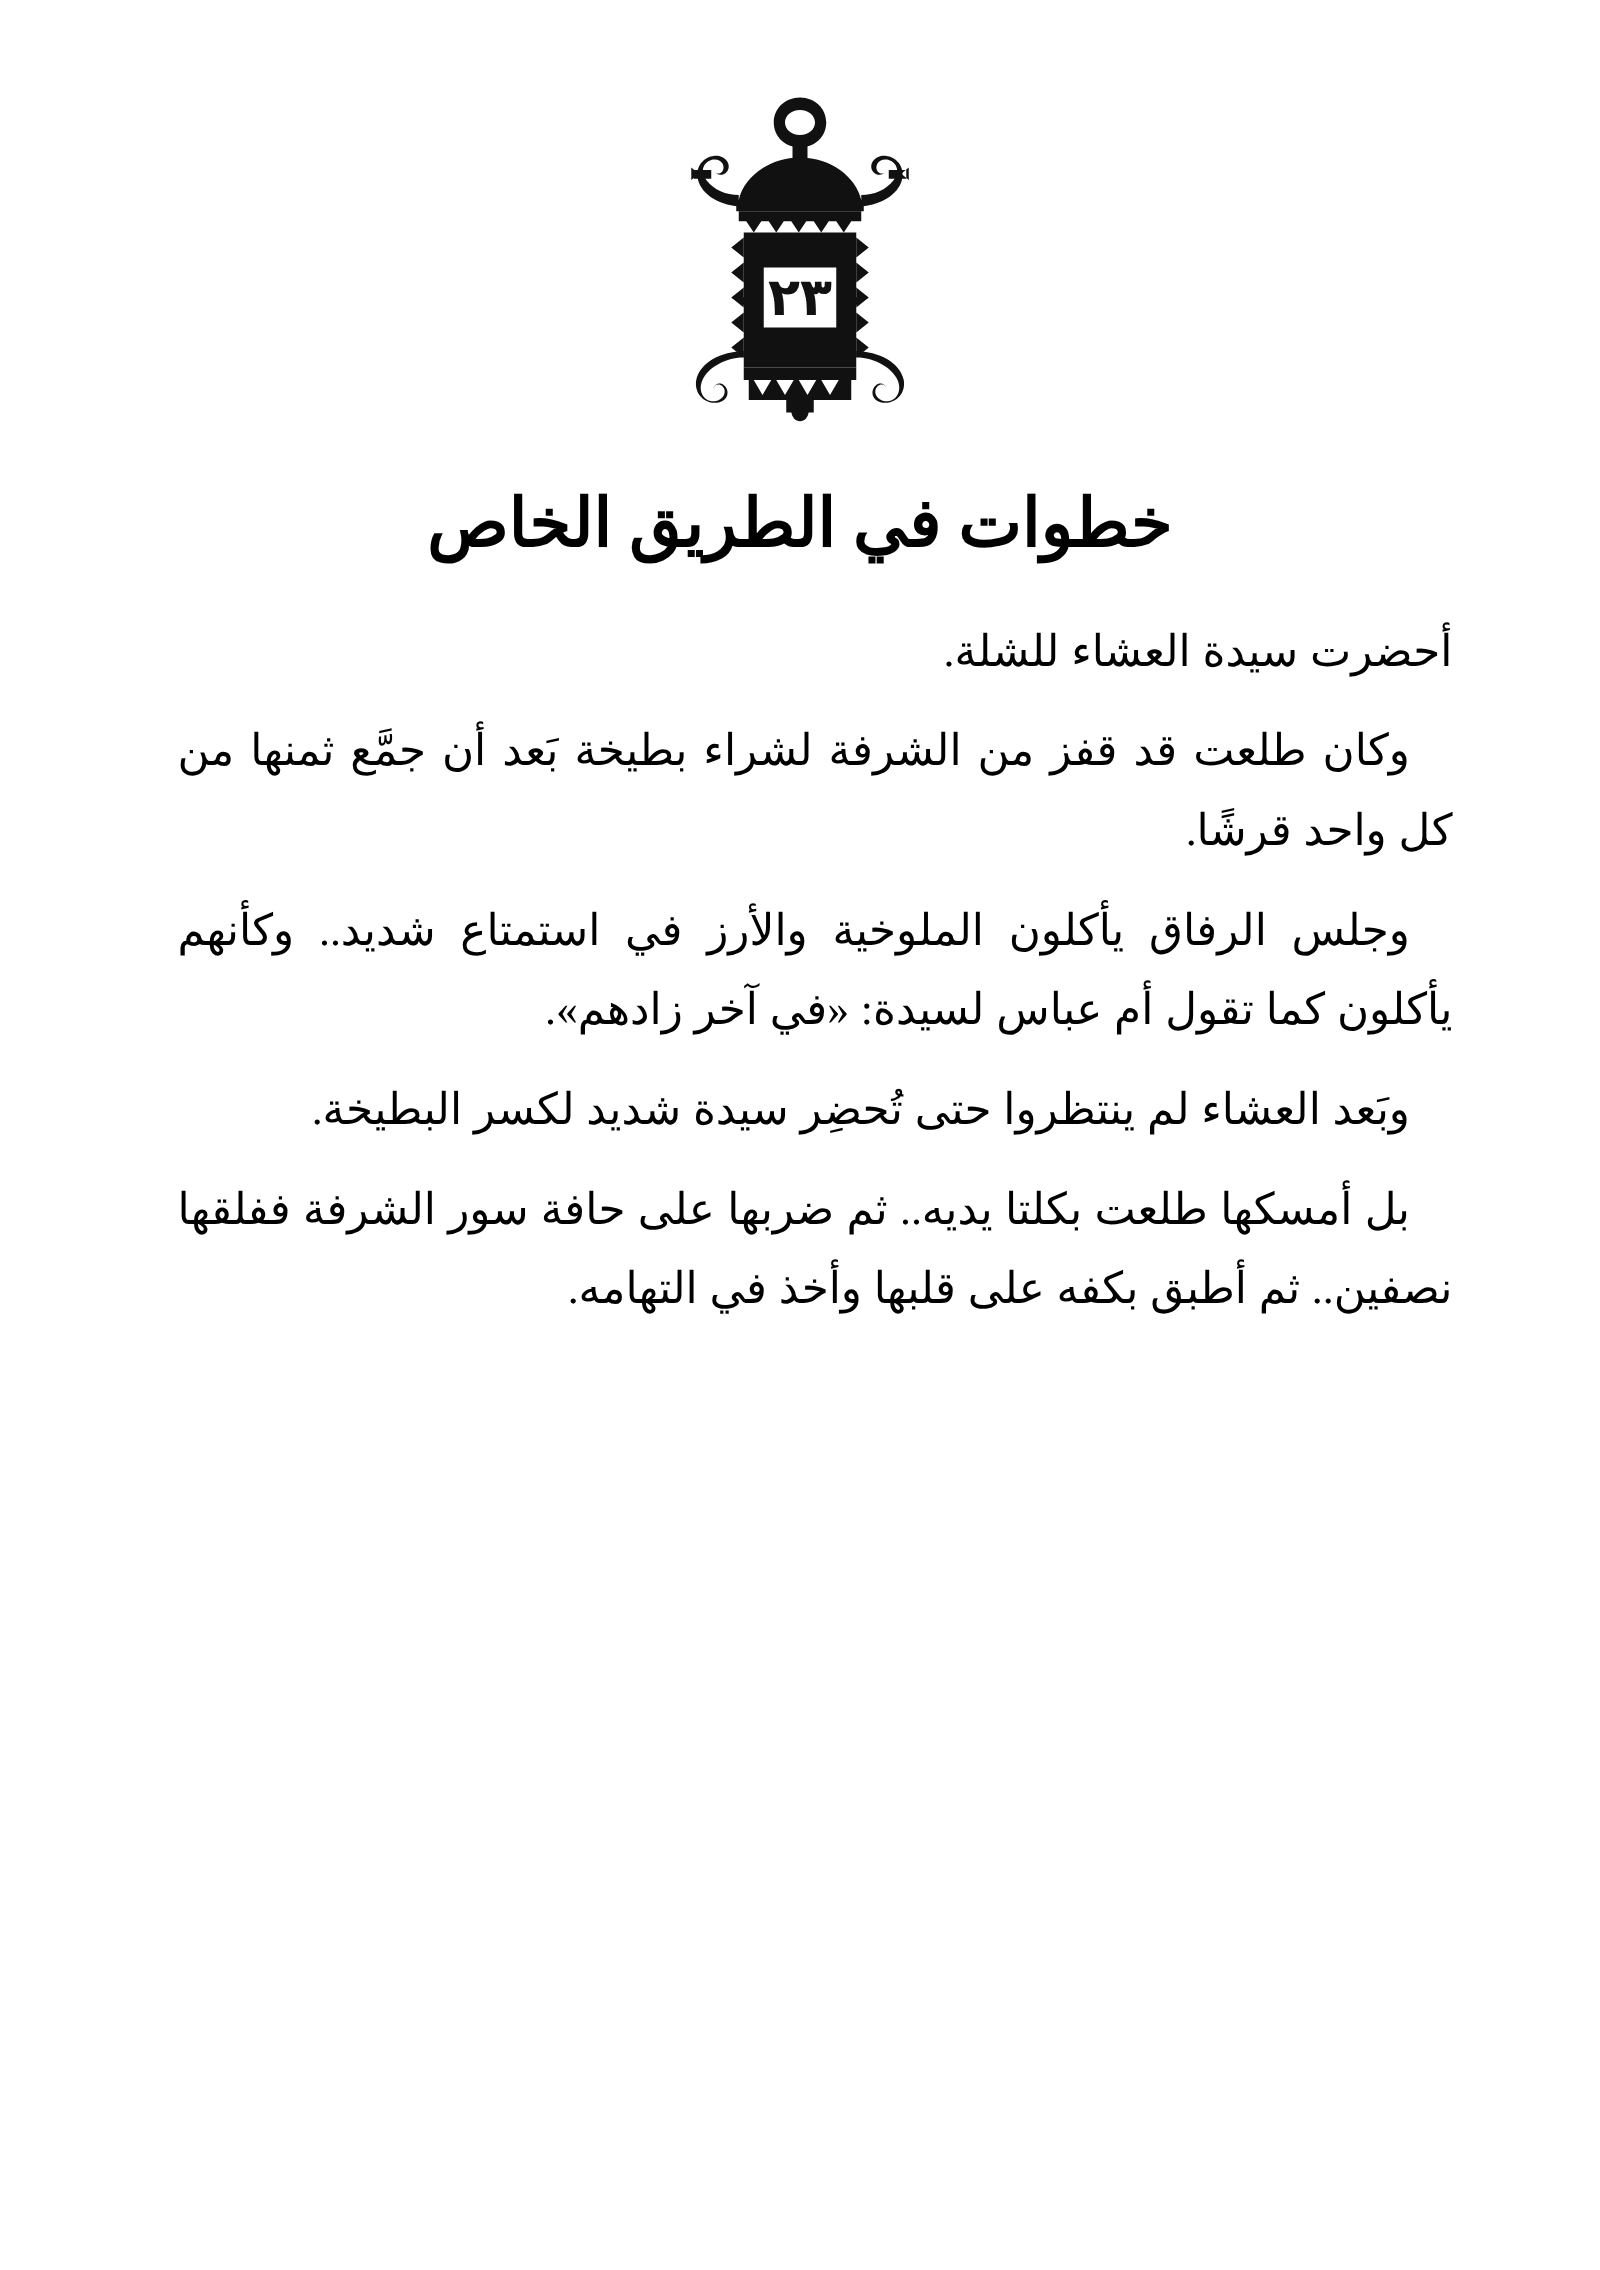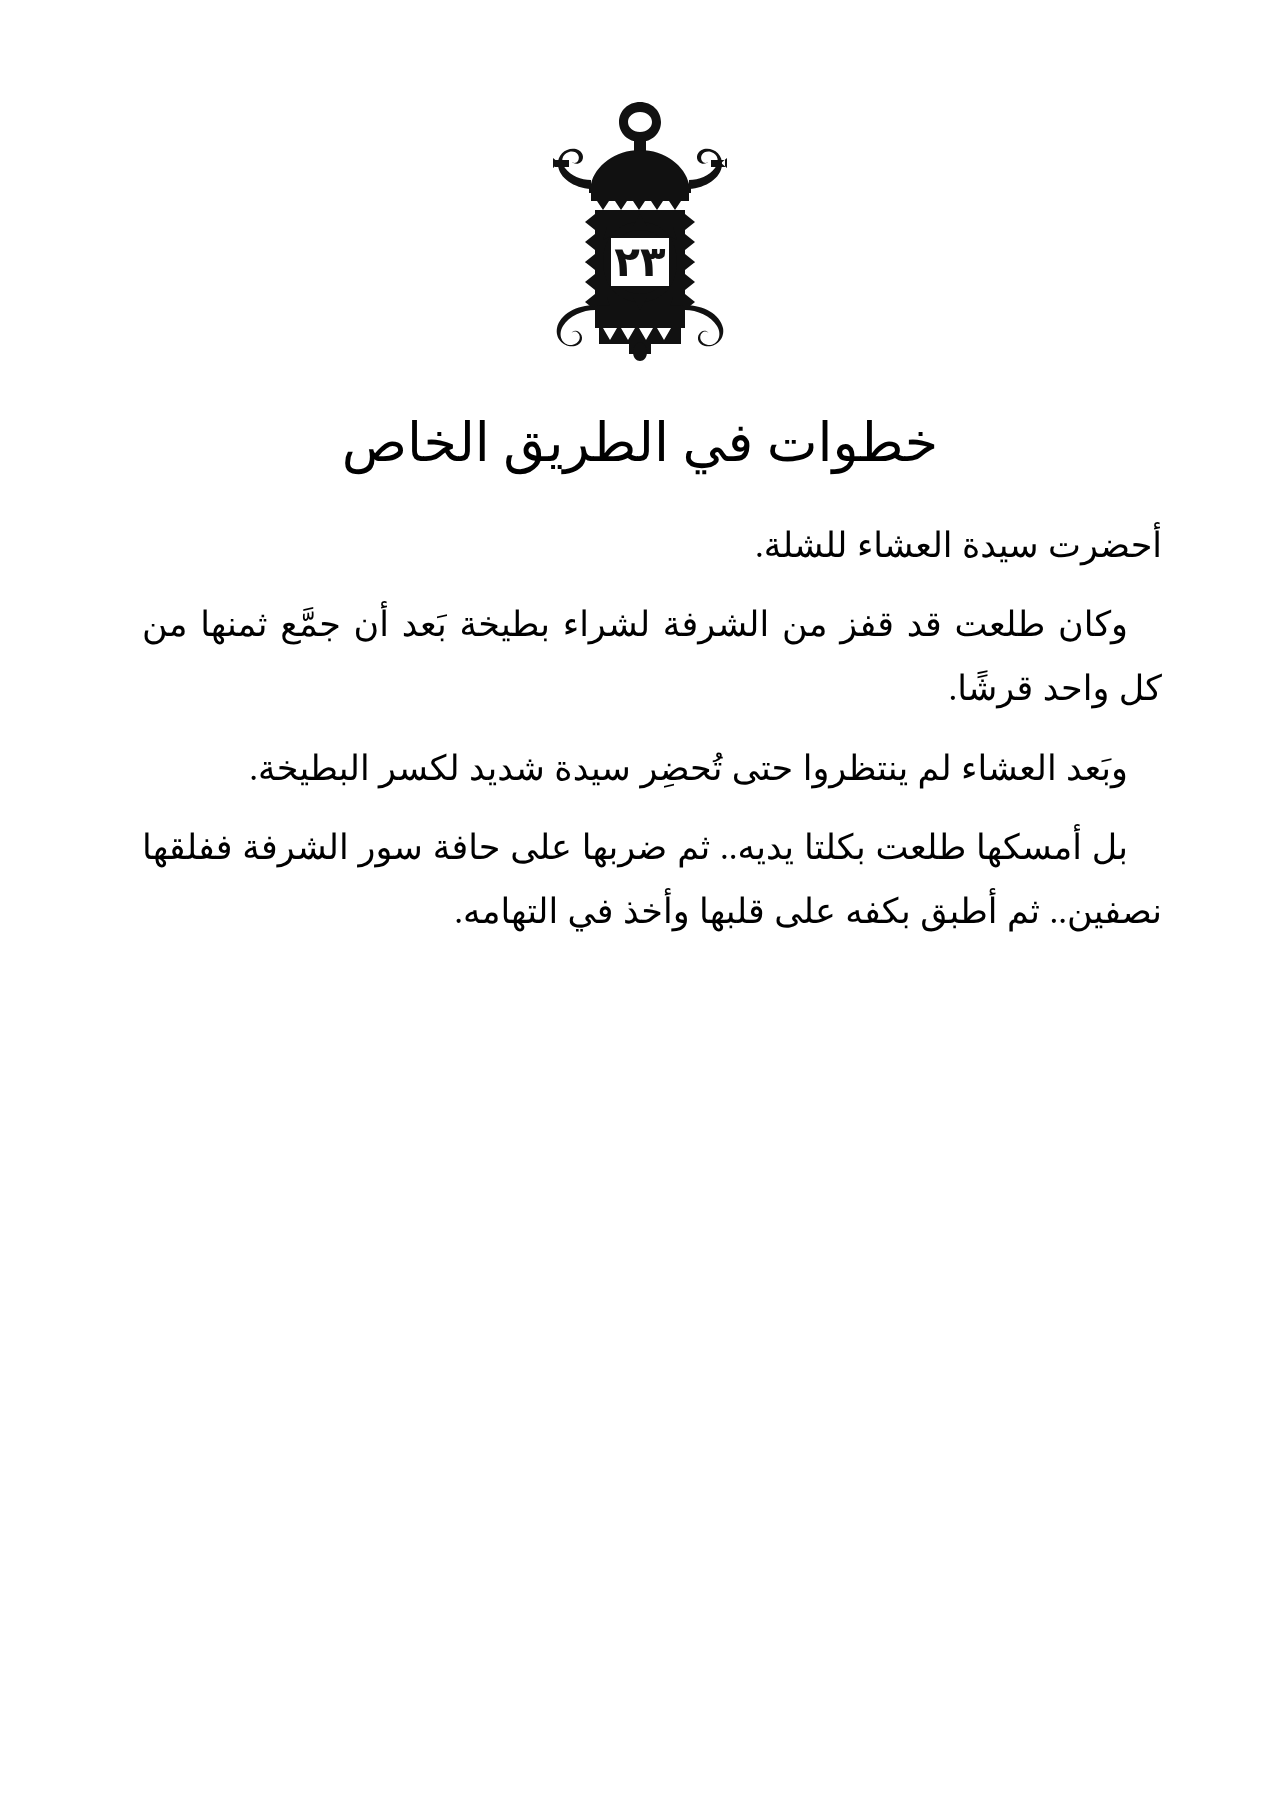--- a/index.html
+++ b/index.html
@@ -19,42 +19,42 @@
     position: relative;
     width: 1280px;
     height: 1816px;
     background: #ffffff;
     box-sizing: border-box;
     padding: 0 118px;
   }
 
   
   .ornament-wrap {
-    padding-top: 96px;
+    padding-top: 72px;
     display: flex;
     justify-content: center;
     align-items: flex-end;
   }
   .ornament {
     width: 190px;
     height: 268px;
     display: block;
   }
   .ornament-number {
     font-family: "DejaVu Sans", sans-serif;
     font-weight: 700;
   }
 
   
   .chapter-title {
     margin: 46px 0 0 0;
     text-align: center;
     font-size: 54px;
     line-height: 1.25;
-    font-weight: 400;
+    font-weight: 700;
     letter-spacing: 0;
     white-space: nowrap;
   }
 
   
   .body-copy {
     margin-top: 36px;
   }
   .para {
     text-align: justify;
@@ -148,17 +148,18 @@
         <path d="M88 256 C88 268 102 268 102 256 C102 250 98 246 95 246 C92 246 88 250 88 256 Z"></path>
       </g>
     </svg>
   </div>
 
   <h1 class="chapter-title">خطوات في الطريق الخاص</h1>
 
   <div class="body-copy">
     <p class="para first-para">أحضرت سيدة العشاء للشلة.</p>
     <p class="para justify-block">وكان طلعت قد قفز من الشرفة لشراء بطيخة بَعد أن جمَّع ثمنها من كل واحد قرشًا.</p>
+    <p class="para justify-block">وجلس الرفاق يأكلون الملوخية والأرز في استمتاع شديد.. وكأنهم يأكلون كما تقول أم عباس لسيدة: «في آخر زادهم».</p>
     <p class="para justify-block">وبَعد العشاء لم ينتظروا حتى تُحضِر سيدة شديد لكسر البطيخة.</p>
     <p class="para justify-block">بل أمسكها طلعت بكلتا يديه.. ثم ضربها على حافة سور الشرفة ففلقها نصفين.. ثم أطبق بكفه على قلبها وأخذ في التهامه.</p>
   </div>
 
 </div>
 
 </body></html>

